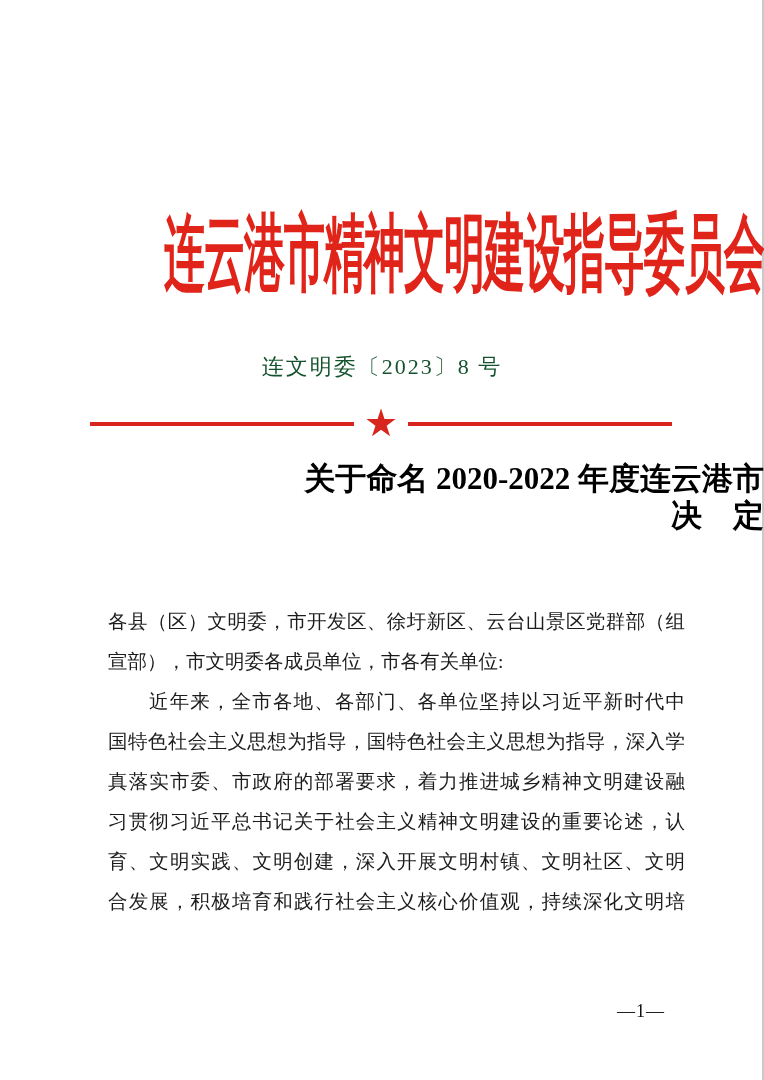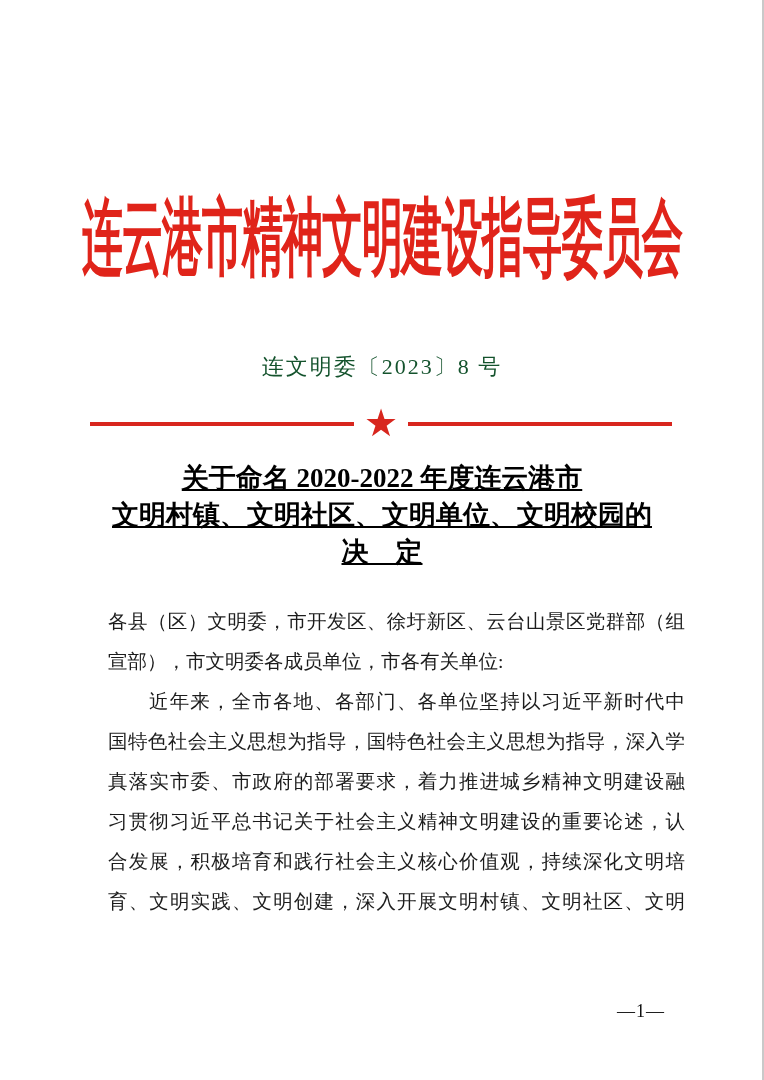--- a/index.html
+++ b/index.html
@@ -18,26 +18,26 @@
   .page-edge-right {
     position: absolute;
     top: 0; right: 0;
     width: 2px; height: 1080px;
     background: #c9c9c9;
   }
 
   
   .masthead {
     position: absolute;
-    top: 192px; left: 0;
+    top: 208px; left: 0;
     width: 100%;
     height: 92px;
     display: flex;
     align-items: center;
-    justify-content: center;
+    justify-content: flex-end;
   }
   .masthead .masthead-text {
     font-size: 41px;
     font-weight: 900;
     line-height: 1;
     letter-spacing: -1px;
     color: #e0241a;
     white-space: nowrap;
     transform: scaleY(2.05);
     transform-origin: center center;
@@ -77,27 +77,26 @@
     line-height: 1;
     color: #d8261e;
     transform: translateY(-1px);
   }
 
   
   .doc-title {
     position: absolute;
     top: 460px; left: 0;
     width: 100%;
-    text-align: center;
+    text-align: right;
     color: #000000;
     font-weight: bold;
-    font-size: 27px;
+    font-size: 31px;
     line-height: 37px;
     font-family: "Liberation Serif", "DejaVu Serif", serif;
-    text-decoration: underline;
   }
 
   
   .body-block {
     position: absolute;
     top: 602px;
     left: 108px;
     width: 577px;
     color: #1c1c1c;
     font-size: 19.5px;
@@ -147,30 +146,29 @@
   <div class="doc-number">连文明委〔2023〕8 号</div>
 
   <div class="star-divider">
     <div class="rule"></div>
     <span class="star">★</span>
     <div class="rule"></div>
   </div>
 
   <div class="doc-title">
     <div>关于命名 2020-2022 年度连云港市</div>
-    <div>文明村镇、文明社区、文明单位、文明校园的</div>
     <div>决　定</div>
   </div>
 
   <div class="body-block">
     <div class="body-line fill">各县（区）文明委，市开发区、徐圩新区、云台山景区党群部（组</div>
     <div class="body-line plain">宣部），市文明委各成员单位，市各有关单位:</div>
     <div class="body-line fill indent">近年来，全市各地、各部门、各单位坚持以习近平新时代中</div>
     <div class="body-line fill">国特色社会主义思想为指导，国特色社会主义思想为指导，深入学</div>
     <div class="body-line fill">真落实市委、市政府的部署要求，着力推进城乡精神文明建设融</div>
     <div class="body-line fill">习贯彻习近平总书记关于社会主义精神文明建设的重要论述，认</div>
+    <div class="body-line fill">育、文明实践、文明创建，深入开展文明村镇、文明社区、文明</div>
     <div class="body-line fill">合发展，积极培育和践行社会主义核心价值观，持续深化文明培</div>
-    <div class="body-line fill">育、文明实践、文明创建，深入开展文明村镇、文明社区、文明</div>
   </div>
 
   <div class="page-number">—1—</div>
 
 </div>
 
 </body></html>

